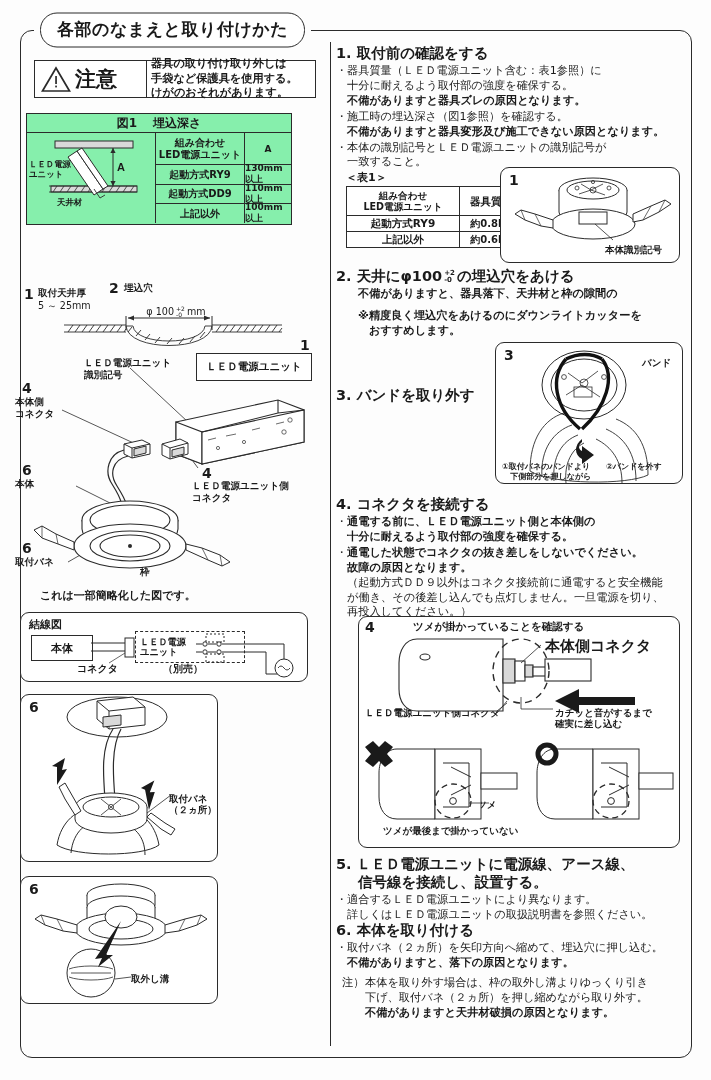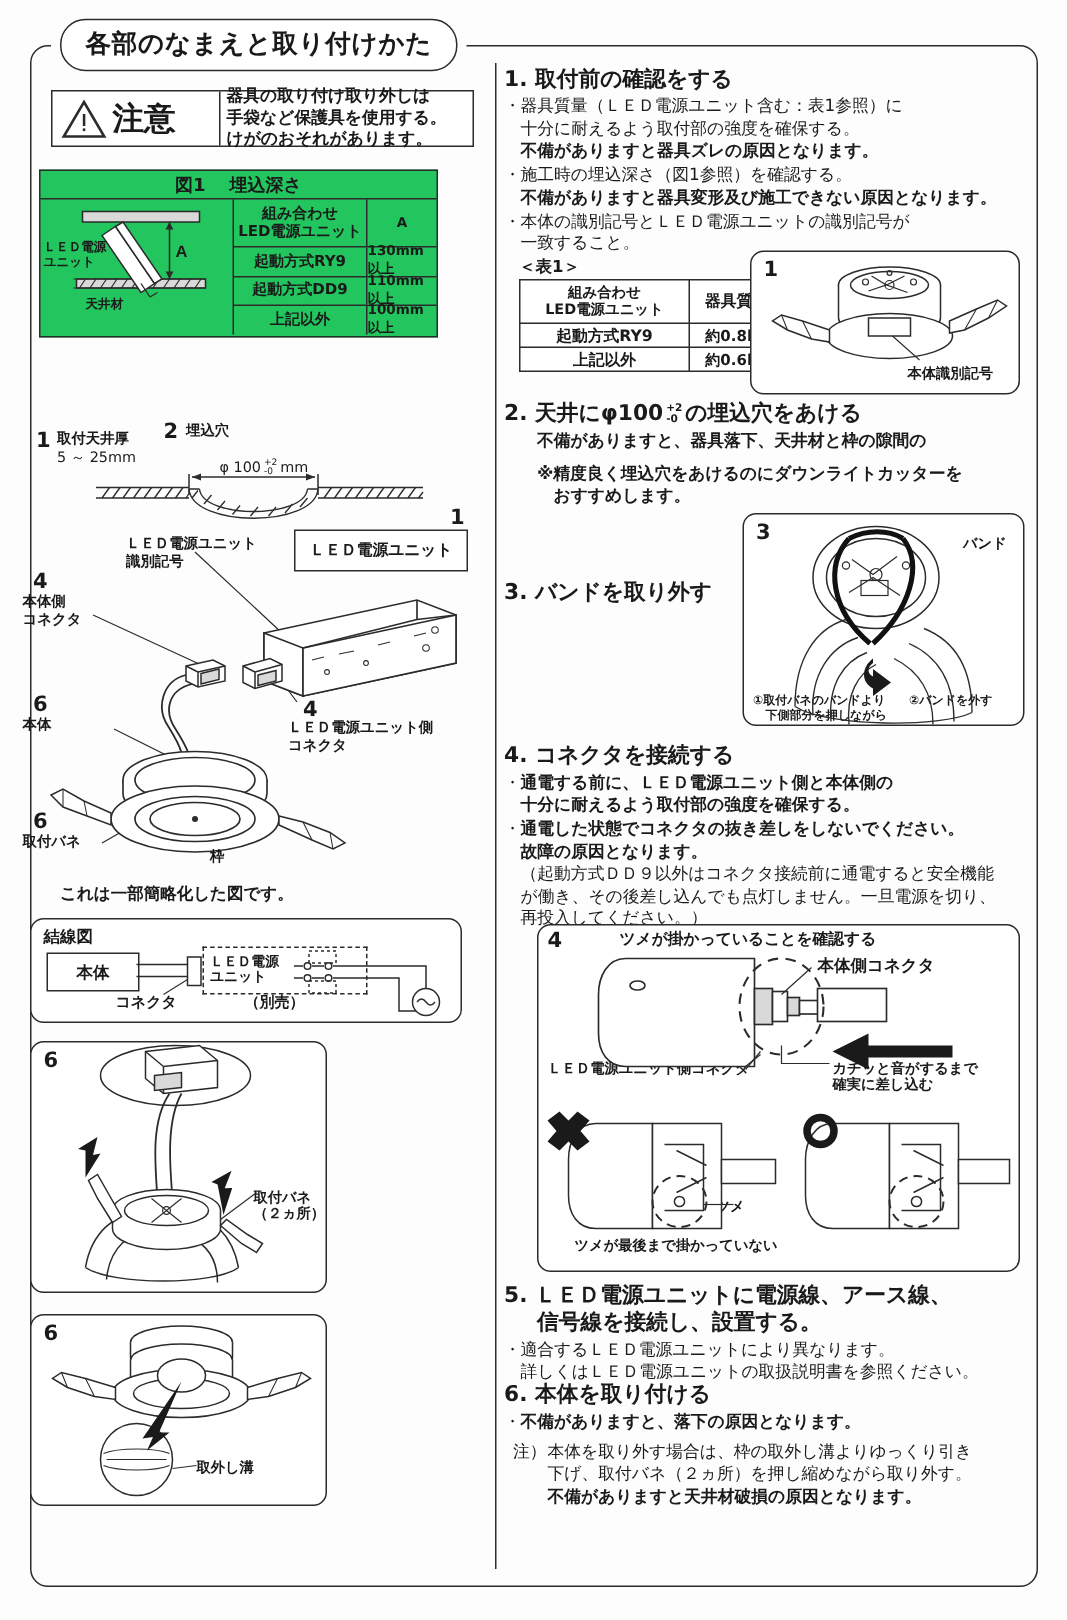--- a/index.html
+++ b/index.html
@@ -54,21 +54,21 @@
   .bullet-note{
     position:absolute;left:6px;top:76px;width:300px;
     font-size:11.4px;line-height:1.32;font-weight:bold;
   }
   .bullet-note .l1{text-indent:-8px;padding-left:8px;}
   .bullet-note .l2{padding-left:8px;}
 
   
   .fig1{
     position:absolute;left:26px;top:113px;width:266px;height:112px;
-    border:1.3px solid #2b2b2b;box-sizing:border-box;background:#22c55e;
+    border:1.3px solid #2b2b2b;box-sizing:border-box;background:#86efac;
   }
   .fig1-head{
     height:18px;border-bottom:1.3px solid #2b2b2b;
     display:flex;align-items:center;justify-content:center;gap:16px;
     font-size:12px;font-weight:bold;
   }
   .fig1-body{display:flex;height:90px;}
   .fig1-draw{width:128px;position:relative;border-right:0;}
   .fig1-tbl{flex:1;border-left:1.3px solid #2b2b2b;display:flex;flex-direction:column;}
   .f1r{display:flex;border-bottom:1px solid #2b2b2b;}
@@ -578,21 +578,21 @@
           <div>が働き、その後差し込んでも点灯しません。一旦電源を切り、</div>
           <div>再投入してください。）</div>
         </span>
       </div>
     </div>
   </div>
 
   <div class="panel" style="left:358px;top:616px;width:322px;height:232px;">
     <div class="panel-num" style="left:6px;top:2px;">4</div>
     <div class="lbl" style="left:26px;top:3px;font-size:10.5px;margin-left:28px;">ツメが掛かっていることを確認する</div>
-    <div class="lbl" style="left:186px;top:20px;font-size:11px;">本体側コネクタ</div>
+    <div class="lbl" style="left:186px;top:20px;font-size:15px;">本体側コネクタ</div>
     <div class="lbl" style="left:6px;top:90px;font-size:9.5px;">ＬＥＤ電源ユニット側コネクタ</div>
     <div class="lbl" style="left:196px;top:90px;font-size:9.5px;line-height:1.2;">カチッと音がするまで<br>確実に差し込む</div>
     <div class="lbl" style="left:118px;top:182px;font-size:9.5px;">ツメ</div>
     <div class="lbl" style="left:24px;top:208px;font-size:9.5px;">ツメが最後まで掛かっていない</div>
 
     <svg width="322" height="232" viewBox="0 0 322 232" style="position:absolute;left:0;top:0;">
 
       <g stroke-width="1.1">
         <path class="fillw" d="M58 22 C46 22 40 34 40 46 L40 72 C40 84 46 94 58 94 L144 94 L144 22 Z"></path>
         <ellipse class="ln" cx="66" cy="40" rx="5" ry="3" fill="none"></ellipse>
@@ -663,20 +663,21 @@
 
   <div class="step" style="left:336px;top:921px;">
     <div class="step-h">
       <span class="num">6.</span>
       <span>本体を取り付ける</span>
     </div>
     <div class="step-b">
       <div class="li">
         <span class="dot">・</span>
         <span class="tx">
+          <div>取付バネ（２ヵ所）を矢印方向へ縮めて、埋込穴に押し込む。</div>
           <div class="b">不備がありますと、落下の原因となります。</div>
         </span>
       </div>
       <div class="li" style="margin-top:5px;padding-left:6px;">
         <span class="dot" style="width:20px;">注）</span>
         <span class="tx">
           <div>本体を取り外す場合は、枠の取外し溝よりゆっくり引き</div>
           <div>下げ、取付バネ（２ヵ所）を押し縮めながら取り外す。</div>
           <div class="b">不備がありますと天井材破損の原因となります。</div>
         </span>

